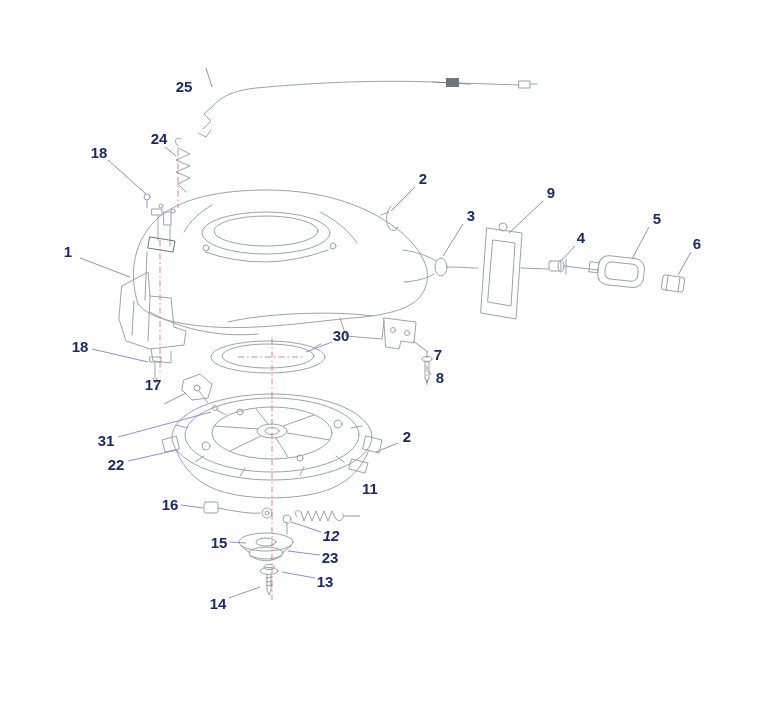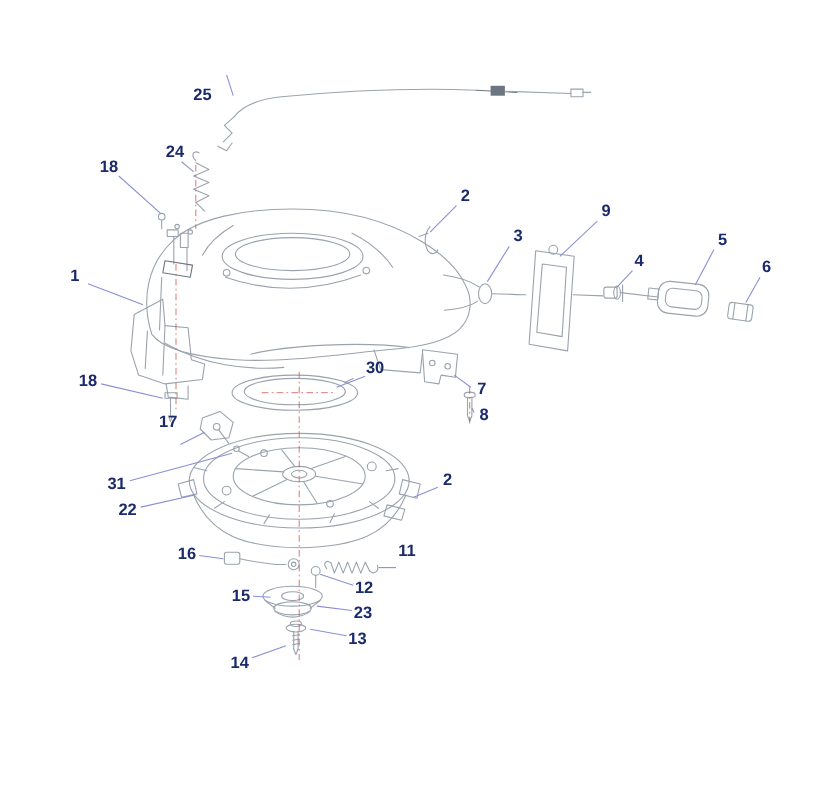--- a/index.html
+++ b/index.html
@@ -261,22 +261,22 @@
       <div class="callout" style="left: 68px; top: 251px;">1</div>
       <div class="callout" style="left: 423px; top: 178px;">2</div>
       <div class="callout" style="left: 471px; top: 215px;">3</div>
       <div class="callout" style="left: 581px; top: 237px;">4</div>
       <div class="callout" style="left: 657px; top: 218px;">5</div>
       <div class="callout" style="left: 697px; top: 243px;">6</div>
       <div class="callout" style="left: 438px; top: 354px;">7</div>
       <div class="callout" style="left: 440px; top: 377px;">8</div>
       <div class="callout" style="left: 551px; top: 192px;">9</div>
       <div class="callout" style="left: 407px; top: 436px;">2</div>
-      <div class="callout" style="left: 370px; top: 501px;">11</div>
-      <div class="callout" style="left: 331px; top: 535px;">12</div>
+      <div class="callout" style="left: 370px; top: 488px;">11</div>
+      <div class="callout" style="left: 331px; top: 535px; font-style: italic;">12</div>
       <div class="callout" style="left: 325px; top: 581px;">13</div>
       <div class="callout" style="left: 218px; top: 603px;">14</div>
       <div class="callout" style="left: 219px; top: 542px;">15</div>
       <div class="callout" style="left: 170px; top: 504px;">16</div>
       <div class="callout" style="left: 153px; top: 384px;">17</div>
       <div class="callout" style="left: 80px; top: 346px;">18</div>
       <div class="callout" style="left: 99px; top: 152px;">18</div>
       <div class="callout" style="left: 341px; top: 335px;">30</div>
       <div class="callout" style="left: 106px; top: 440px;">31</div>
       <div class="callout" style="left: 116px; top: 464px;">22</div>

